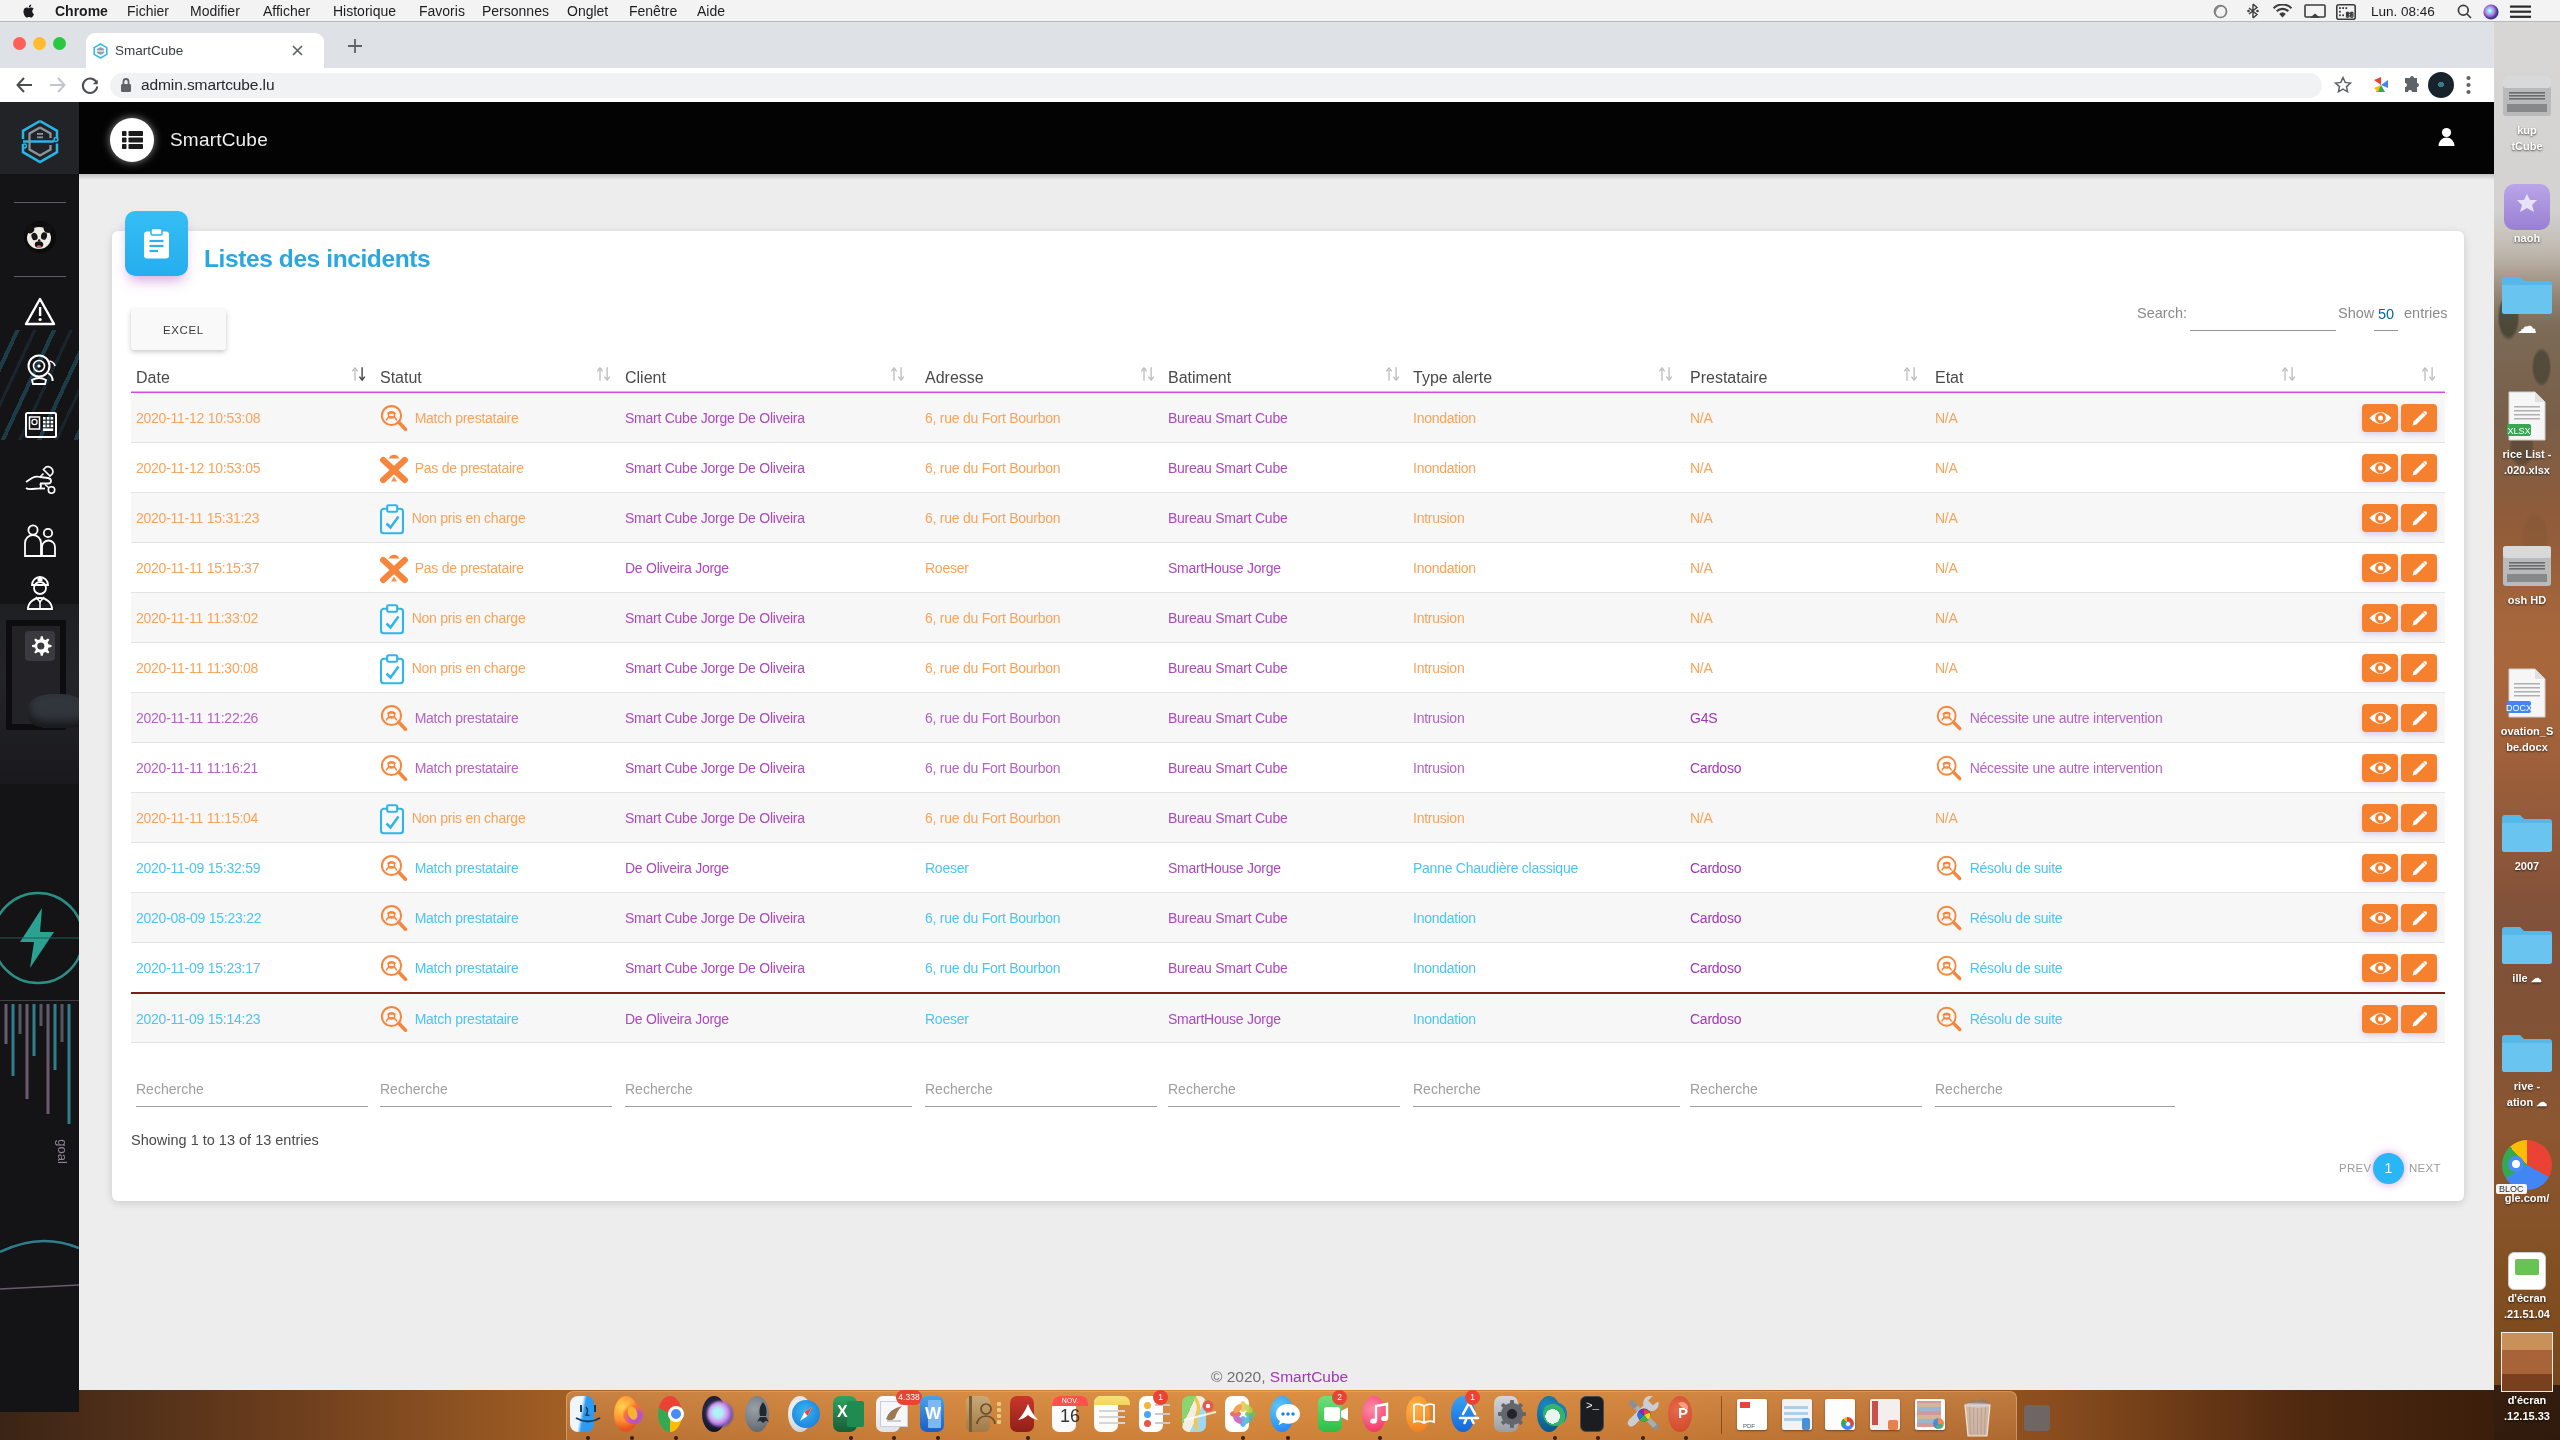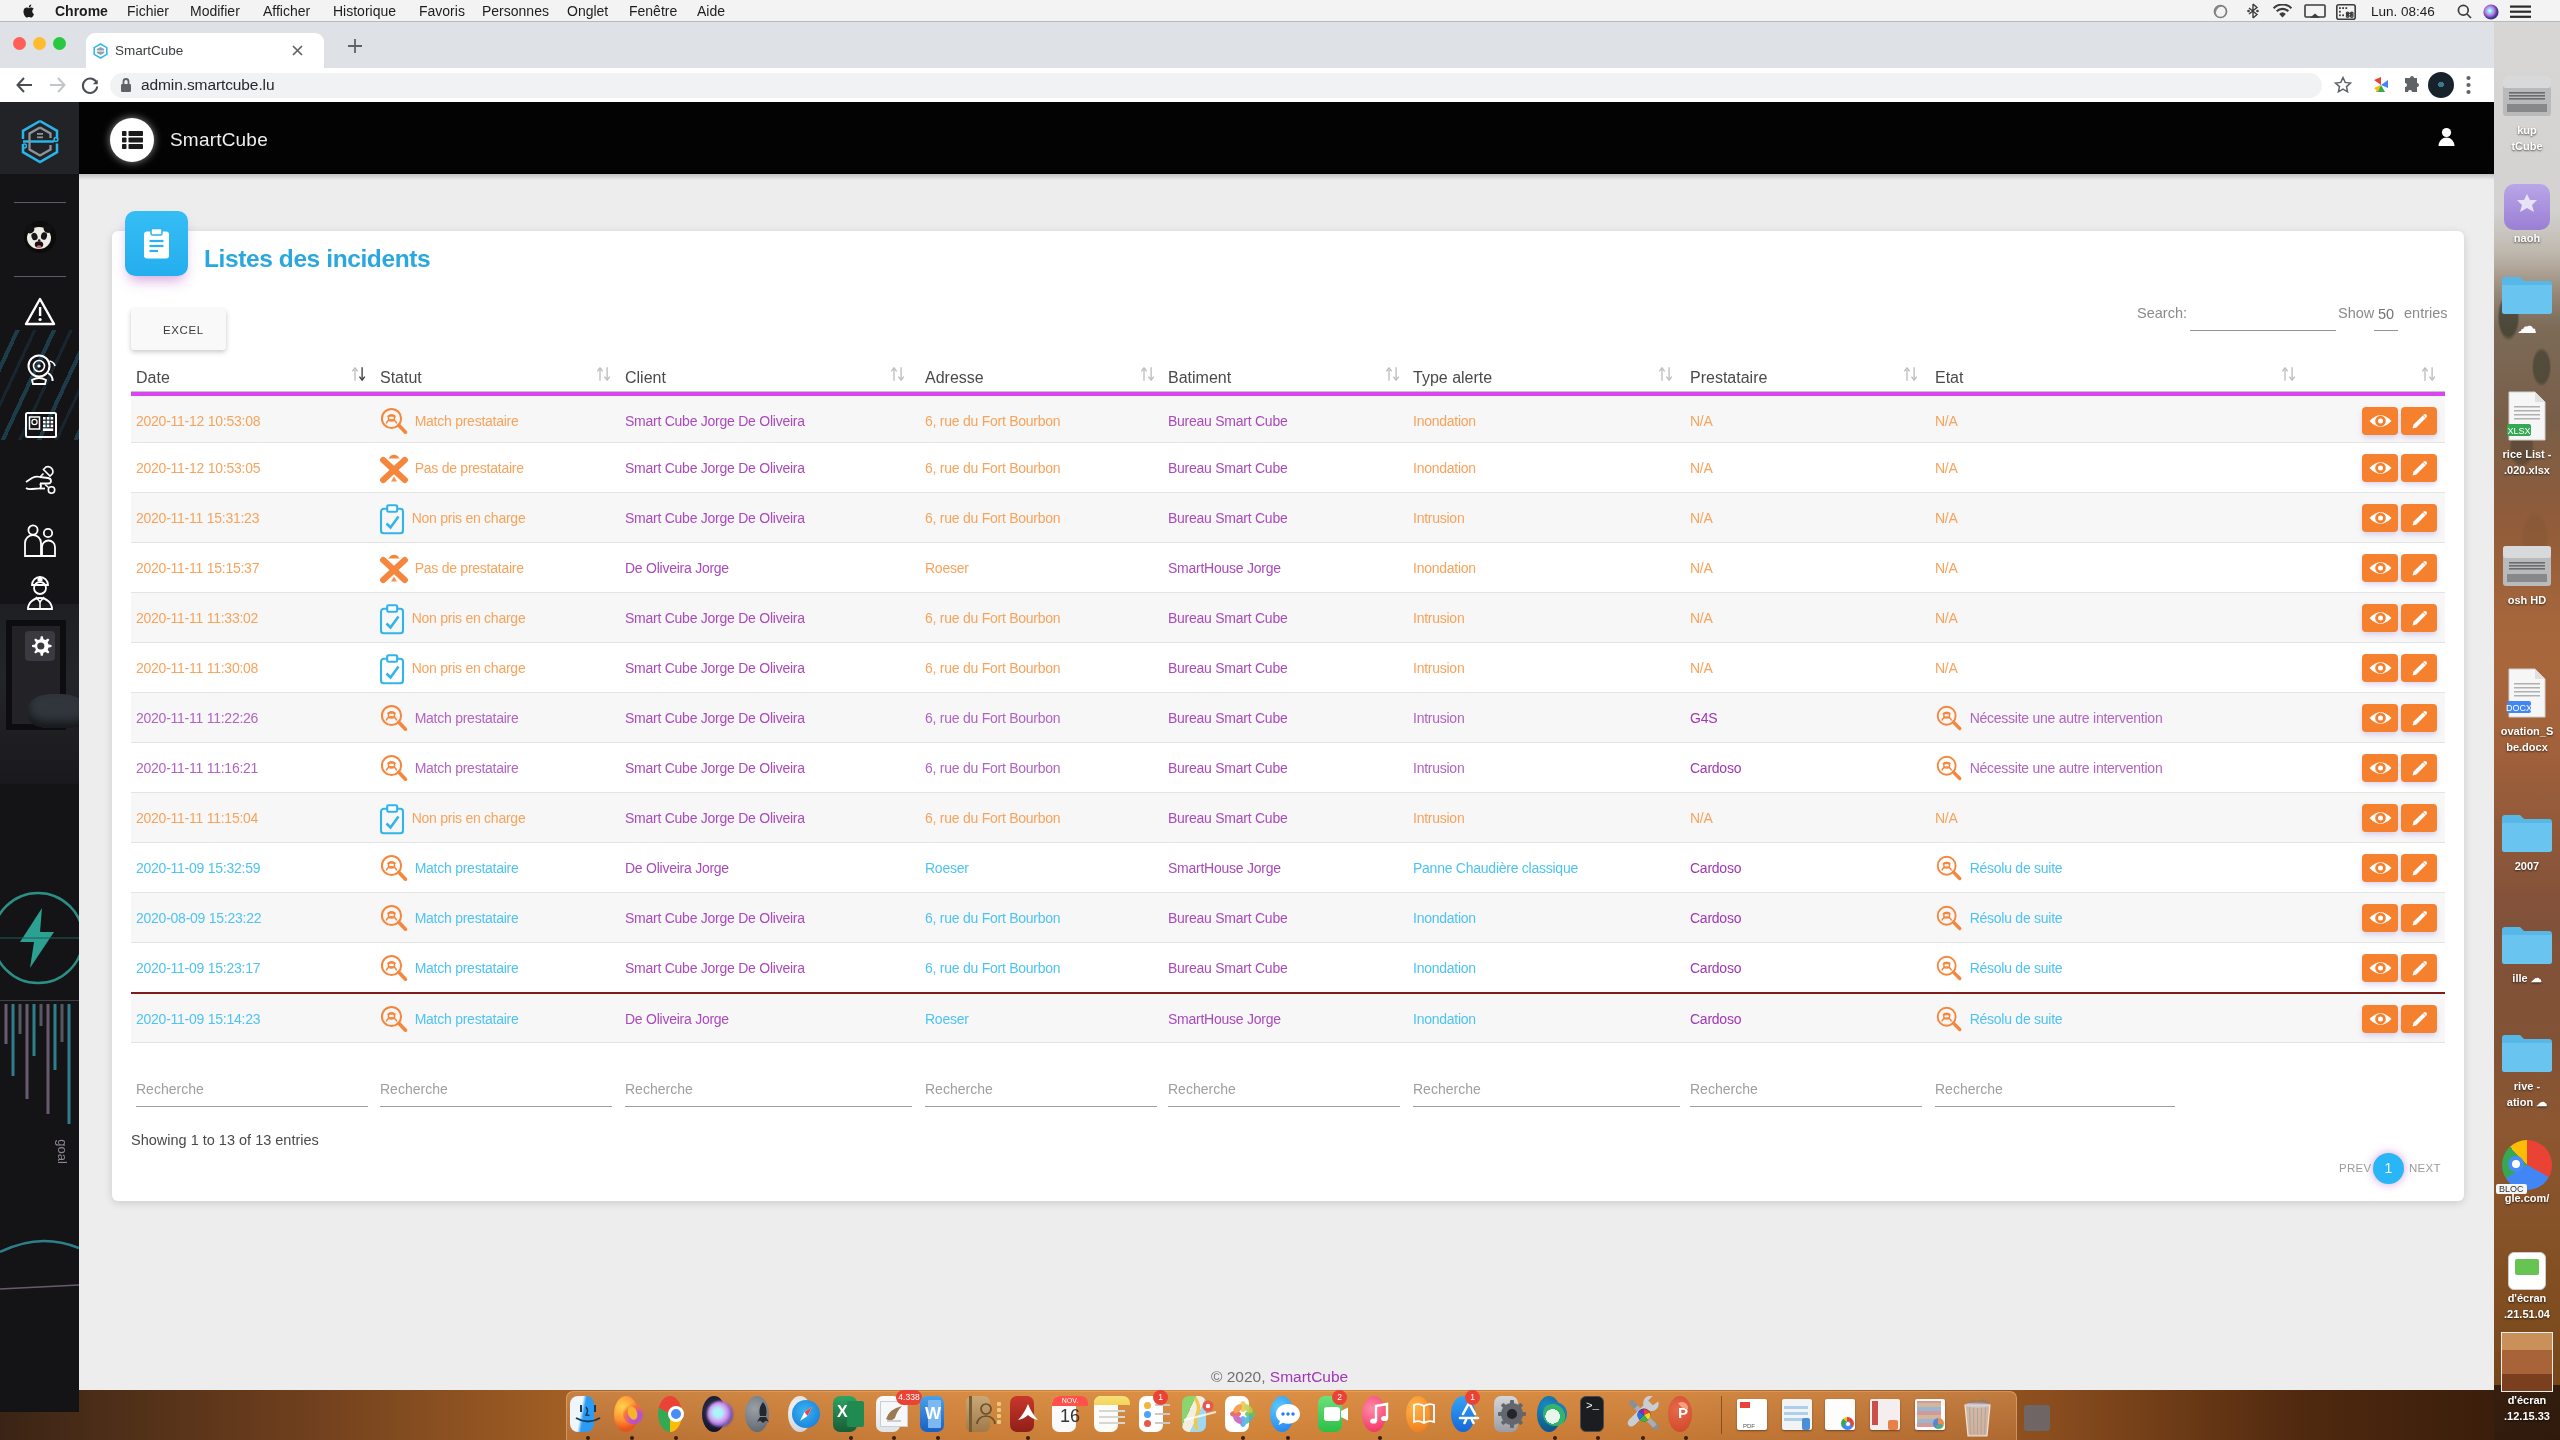--- a/index.html
+++ b/index.html
@@ -349,21 +349,21 @@
             <path d="M6.5 23 L15 23"></path>
           </g>
         </svg>
     </div>
     <span style="position:absolute;left:204px;top:143px;font-size:24.5px;font-weight:bold;color:#2aa7df;letter-spacing:-0.4px;">Listes des incidents</span>
     <div style="position:absolute;left:131px;top:207px;width:95px;height:41px;background:#f9f9f9;border-radius:3px;box-shadow:0 2px 5px rgba(0,0,0,0.22);"></div>
     <span style="position:absolute;left:163px;top:222px;font-size:11.5px;color:#3a3a3a;letter-spacing:0.6px;">EXCEL</span>
     <span style="position:absolute;left:2137px;top:203px;font-size:14.5px;color:#8a8a8a;">Search:</span>
     <div style="position:absolute;left:2190px;top:203px;width:146px;height:26px;border-bottom:1px solid #949494;"></div>
     <span style="position:absolute;left:2338px;top:203px;font-size:14.5px;color:#8a8a8a;">Show</span>
-    <div style="position:absolute;left:2374px;top:204px;width:24px;height:25px;border-bottom:1px solid #949494;text-align:center;font-size:14.5px;color:#737373;">50</div>
+    <div style="position:absolute;left:2374px;top:204px;width:24px;height:25px;border-bottom:1px solid #949494;text-align:center;font-size:14.5px;color:#0369a1;">50</div>
     <span style="position:absolute;left:2404px;top:203px;font-size:14.5px;color:#8a8a8a;">entries</span>
     <div id="thead">
         <span class="hdr" style="left:136px;">Date</span>
         <svg class="srt" style="left:351px;" width="18" height="19" viewBox="0 0 18 19">
           <g stroke="#bdbdbd" stroke-width="1.5" fill="#bdbdbd">
             <path d="M4.5 17 L4.5 4" fill="none"></path>
             <path d="M1.5 6.5 L4.5 2.5 L7.5 6.5" fill="none"></path>
           </g>
           <g stroke="#3d3d3d" stroke-width="1.5">
             <path d="M12.5 2 L12.5 15"></path>
@@ -453,21 +453,21 @@
             <path d="M1.5 6.5 L4.5 2.5 L7.5 6.5" fill="none"></path>
           </g>
           <g stroke="#bdbdbd" stroke-width="1.5">
             <path d="M12.5 2 L12.5 15"></path>
             <path d="M9.5 12.5 L12.5 16.5 L15.5 12.5" fill="none"></path>
           </g>
         </svg>
         <div style="position:absolute;left:131px;top:289px;width:2314px;height:1px;background:#c4c4c4;"></div>
       </div>
     <div id="tbody">
-        <div class="row" style="left:131px;top:290px;background:#f7f7f7;border-top:4px solid #d946ef;">
+        <div class="row" style="left:131px;top:290px;background:#f7f7f7;border-top:1px solid #d946ef;">
           <span class="cell or" style="left:5px;">2020-11-12 10:53:08</span>
           <span class="cell" style="left:248px;"><svg width="30" height="30" viewBox="0 0 30 30" style="vertical-align:middle;">
               <g fill="none" stroke="#f5863c" stroke-width="2">
                 <circle cx="12.5" cy="11.5" r="9.6"></circle>
                 <path d="M19.8 18.3 L26.5 25.2" stroke-width="3.6" stroke-linecap="round"></path>
                 <path d="M7.7 9.8 a5 3.6 0 0 1 9.6 0 Z" fill="#f5863c" stroke-width="0"></path>
                 <circle cx="12.5" cy="11" r="3.1" stroke-width="1.5"></circle>
                 <path d="M7.3 16.5 a5.5 5.5 0 0 1 10.4 0" stroke-width="1.5"></path>
               </g>
             </svg> <span class="or" style="margin-left:2px;">Match prestataire</span></span>

